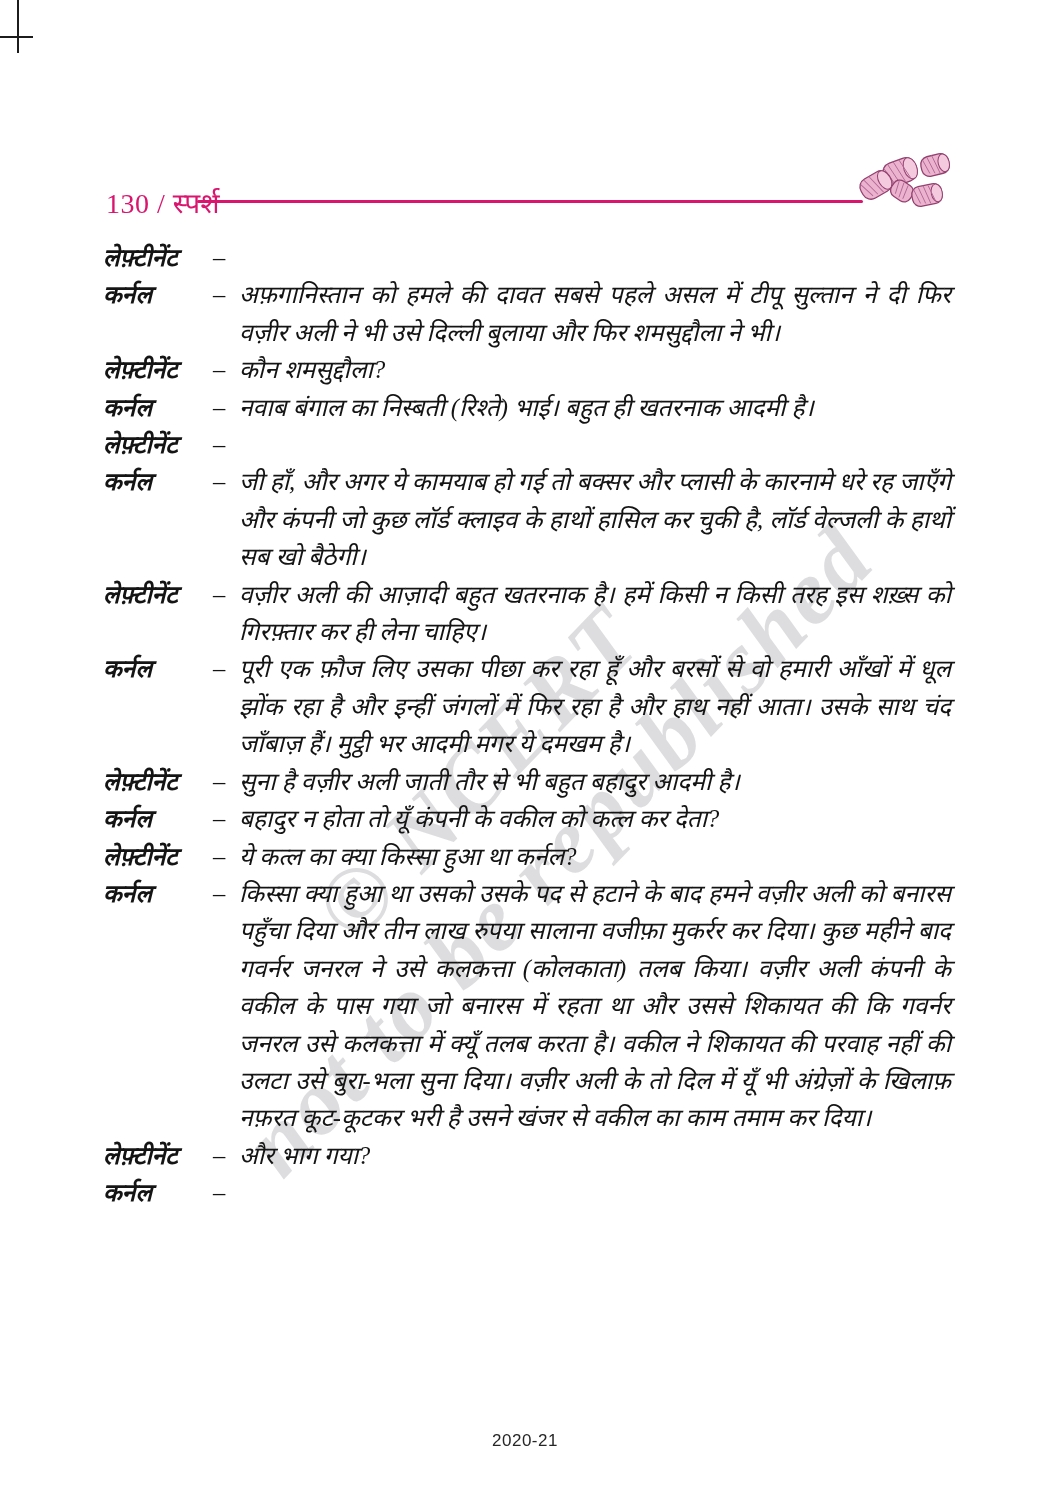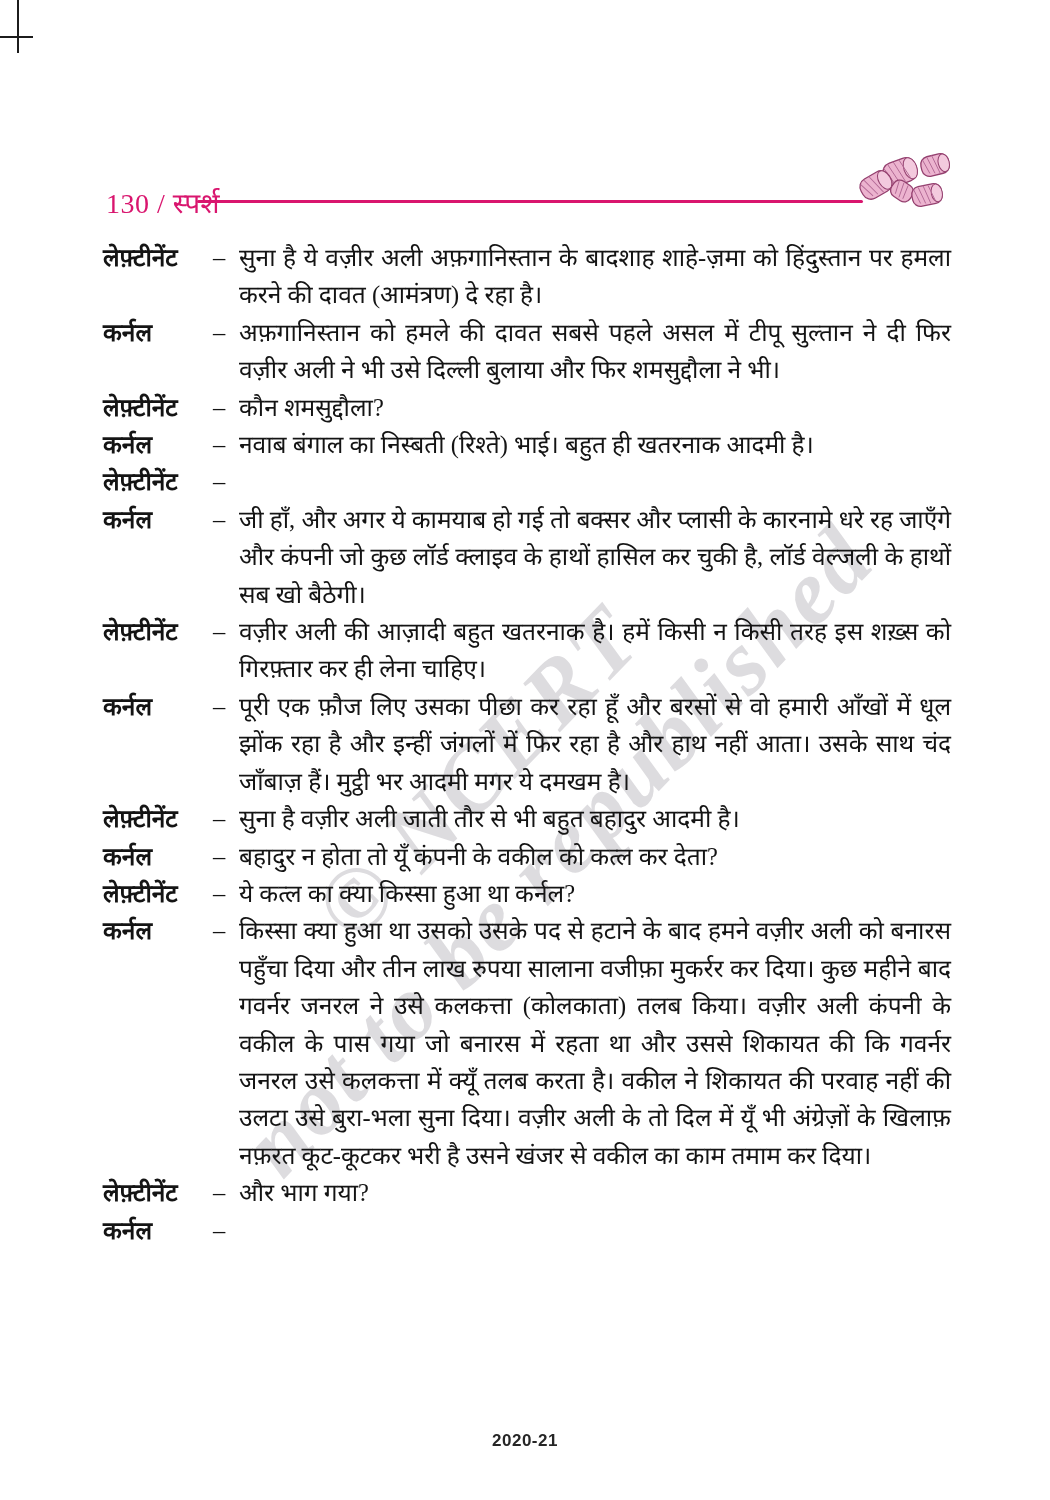--- a/index.html
+++ b/index.html
@@ -30,31 +30,31 @@
     text-align:center; white-space:nowrap;
     font-family:"Liberation Serif", serif; font-style:italic; font-weight:bold;
     font-size:92px; line-height:1.22; letter-spacing:3px;
     color:rgba(125,120,132,0.26);
     z-index:0; pointer-events:none;
   }
 
   
   .dialogue {
     position:absolute; left:103px; top:239px; width:848px;
-    color:#141414; font-size:24.5px; line-height:37.4px; z-index:1;
+    color:#141414; font-size:24.5px; line-height:37.4px; z-index:1;font-style:italic;
   }
   .row { display:grid; grid-template-columns:110px 26px 1fr; align-items:start; }
   .speaker { font-weight:bold; white-space:nowrap; }
   .dash { text-align:left; }
   .text { text-align:justify; }
 
   .footer {
     position:absolute; left:0; top:1431px; width:100%;
     text-align:center; font-family:"Liberation Sans", sans-serif;
-    font-size:17px; color:#262626; letter-spacing:0.5px; z-index:1;font-weight:bold;
+    font-size:17px; color:#262626; letter-spacing:0.5px; z-index:1;
   }
 </style>
 </head>
 <body>
 
 <div class="page">
 
   <div class="crop-v"></div>
   <div class="crop-h"></div>
 
@@ -93,21 +93,20 @@
         <ellipse cx="10" cy="0" rx="5.5" ry="9" fill="#f3cade" stroke-width="1"></ellipse>
         <path d="M-12,-8 l4,15 M-7,-9 l4,17 M-2,-10 l4,19 M3,-9 l4,16" stroke="#b36a96" stroke-width="0.9" fill="none"></path>
       </g>
     </g>
   </svg>
 
   <div class="dialogue">
     <div class="row">
       <span class="speaker">लेफ़्टीनेंट</span>
       <span class="dash">–</span>
-      <span class="text">सुना है ये वज़ीर अली अफ़गानिस्तान के बादशाह शाहे-ज़मा को हिंदुस्तान पर हमला करने की दावत (आमंत्रण) दे रहा है।</span>
     </div>
 
     <div class="row">
       <span class="speaker">कर्नल</span>
       <span class="dash">–</span>
       <span class="text">अफ़गानिस्तान को हमले की दावत सबसे पहले असल में टीपू सुल्तान ने दी फिर वज़ीर अली ने भी उसे दिल्ली बुलाया और फिर शमसुद्दौला ने भी।</span>
     </div>
 
     <div class="row">
       <span class="speaker">लेफ़्टीनेंट</span>

